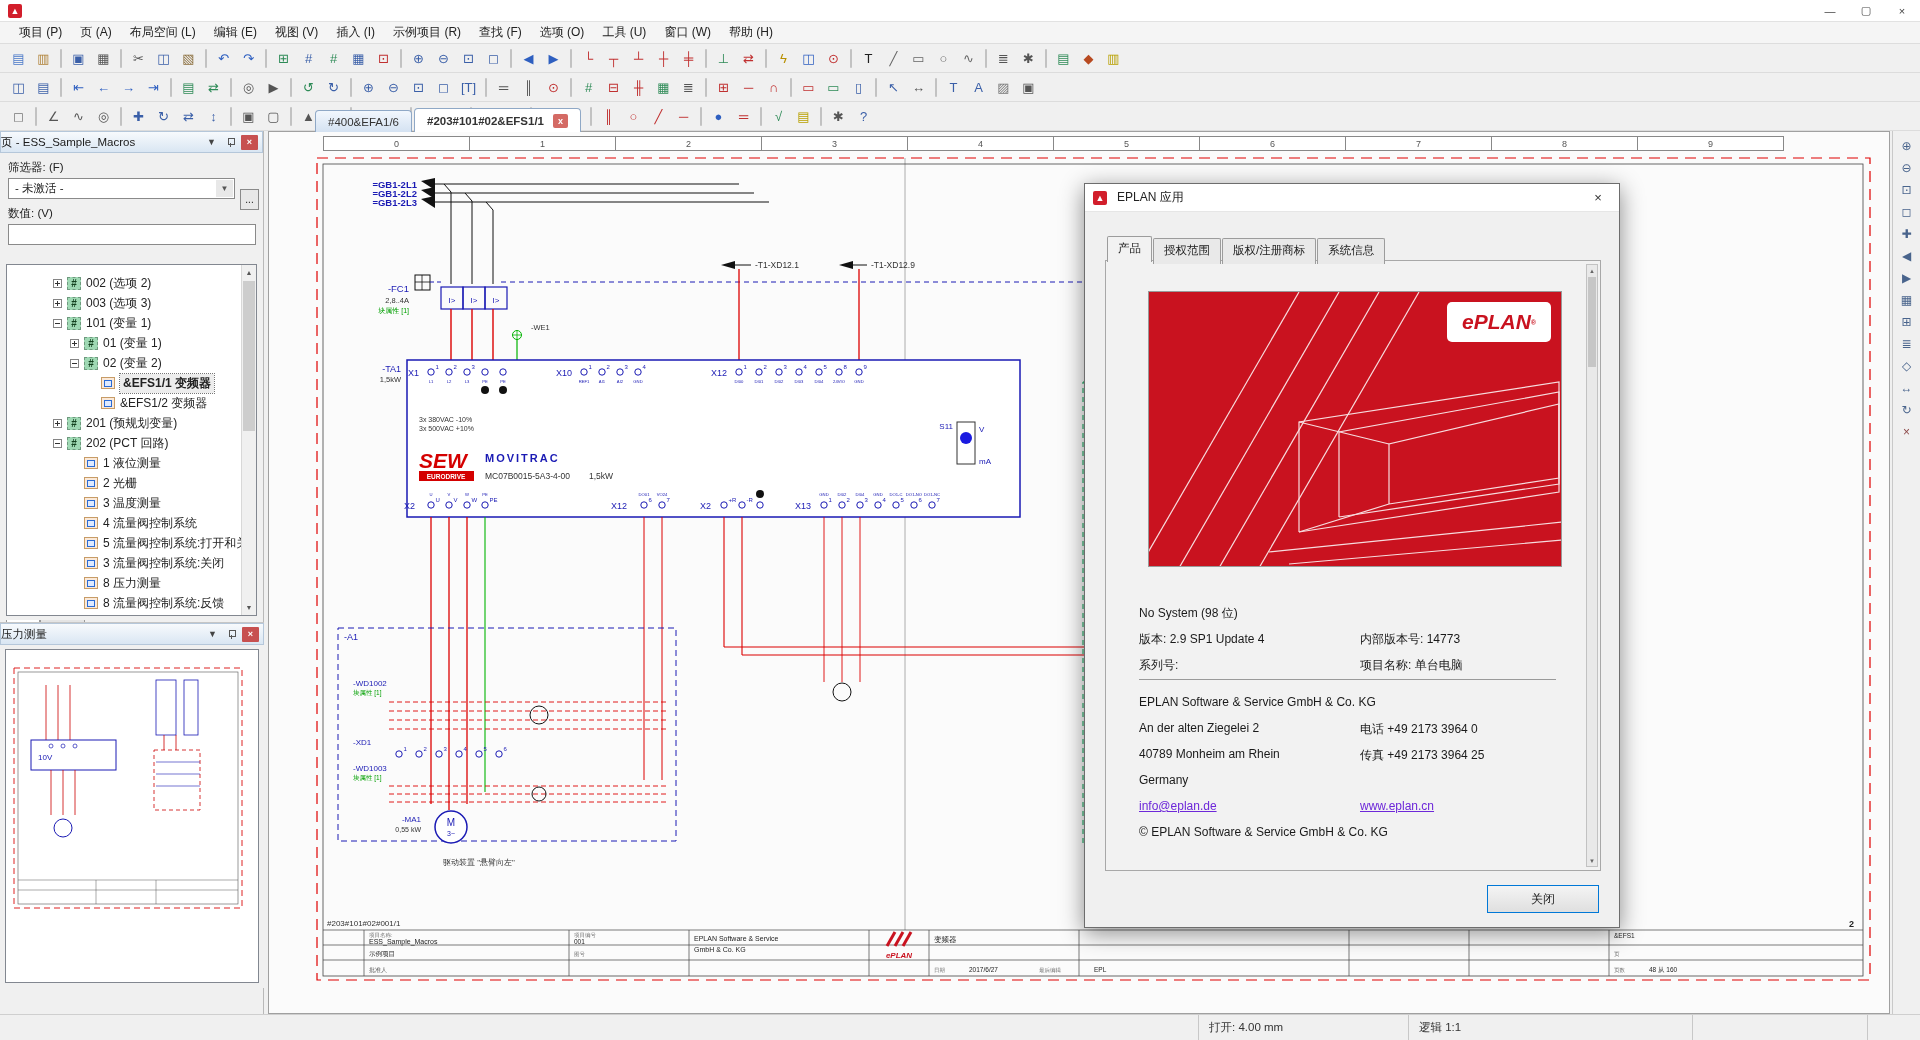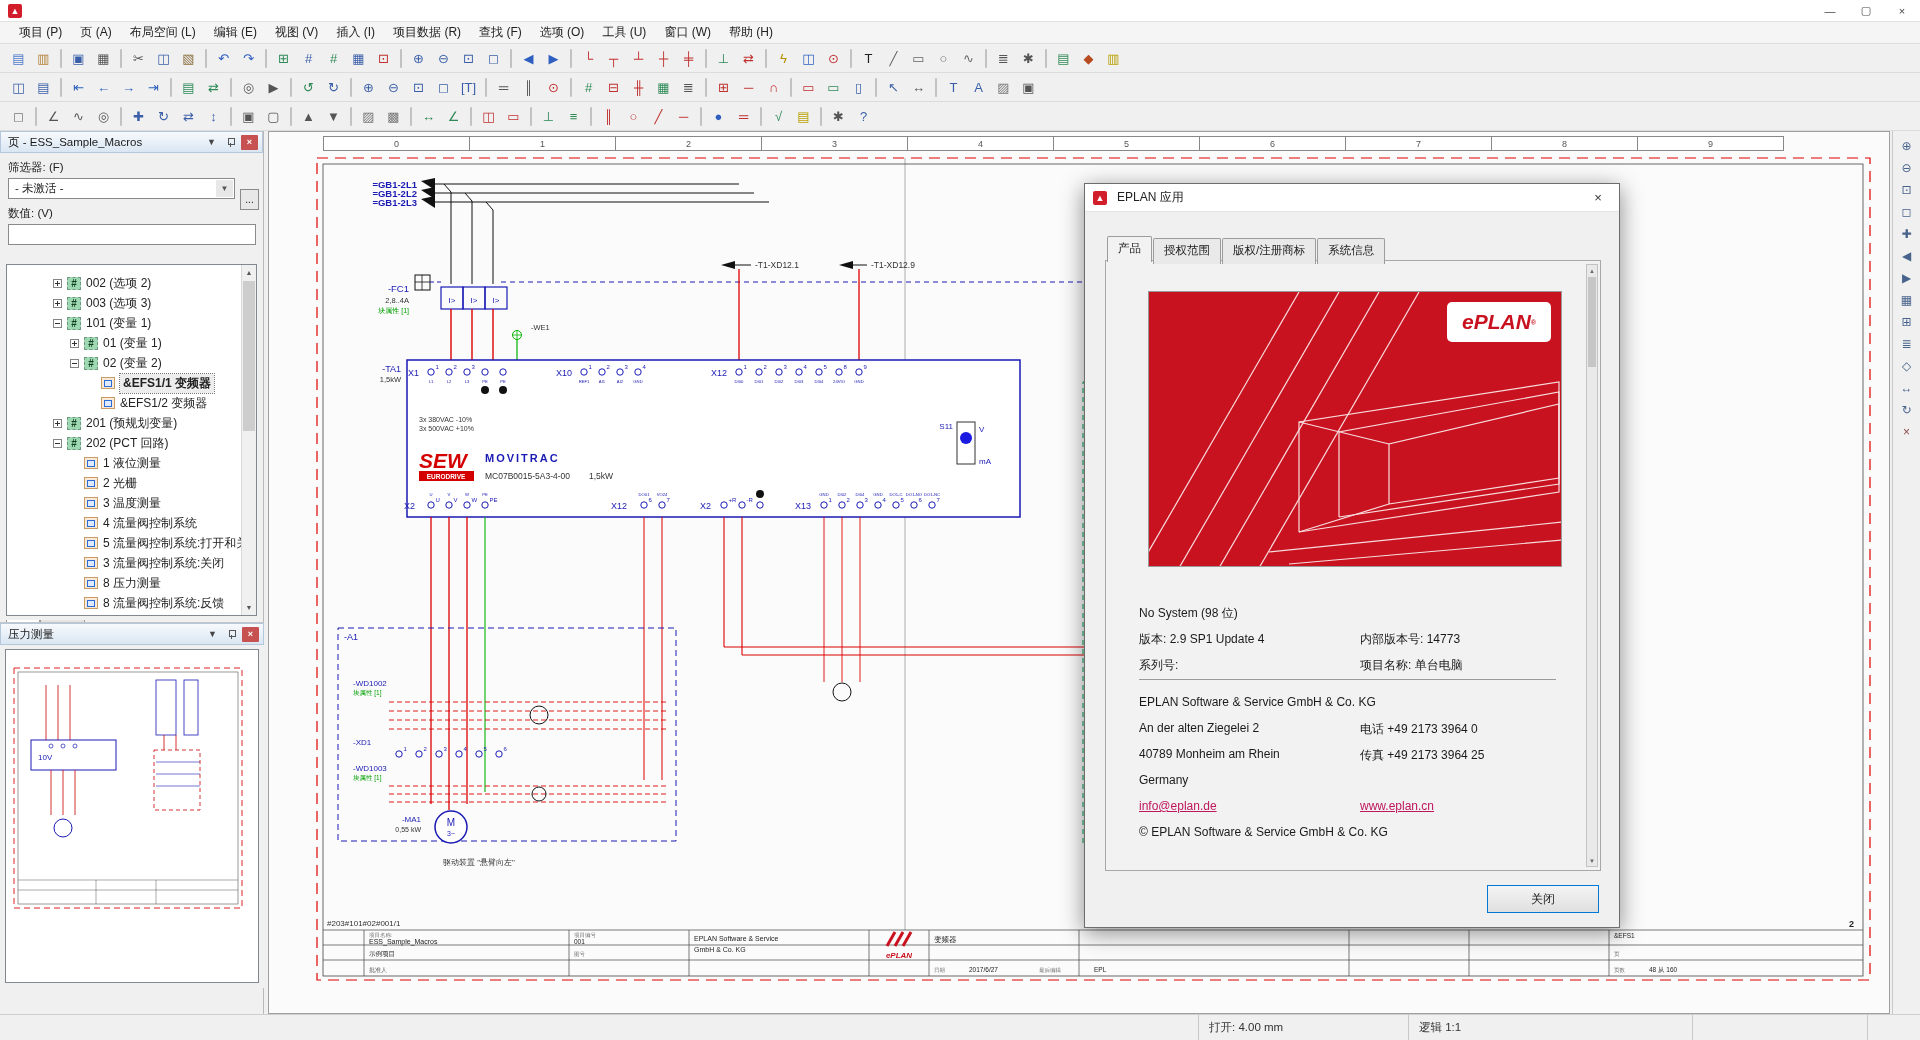--- a/index.html
+++ b/index.html
@@ -13,21 +13,21 @@
   .winbtn{width:36px;height:21px;display:flex;align-items:center;justify-content:center;color:#444;font-size:11px;}
   #menubar{position:absolute;left:0;top:22px;width:1920px;height:22px;background:#f5f5f5;border-bottom:1px solid #ddd;display:flex;align-items:center;padding-left:10px;}
   .menu-item{padding:2px 9px;color:#222;}
   
   .toolbar{position:absolute;left:0;width:1920px;height:29px;background:#f0f0f0;border-bottom:1px solid #dcdcdc;display:flex;align-items:center;padding-left:6px;}
   #tb1{top:44px;}#tb2{top:73px;}#tb3{top:102px;}
   .tbicon{width:25px;height:23px;display:flex;align-items:center;justify-content:center;font-size:13px;border:1px solid transparent;border-radius:2px;}
   .tbsep{width:1px;height:19px;background:#c2c2c2;margin:0 4px;}
   
   #pages-panel{position:absolute;left:0;top:131px;width:264px;bottom:26px;background:#f0f0f0;border-right:1px solid #b9b9b9;}
-  .dock-header{height:22px;background:linear-gradient(#f7fafd,#d9e6f3);border:1px solid #b5c7da;display:flex;align-items:center;padding:0 4px 0 7px;font-size:11.5px;color:#1a1a1a;}
+  .dock-header{height:22px;background:linear-gradient(#f7fafd,#d9e6f3);border:1px solid #b5c7da;display:flex;align-items:center;padding:0 4px 0 0;font-size:11.5px;color:#1a1a1a;}
   .dock-header .sp{margin-left:auto;}
   .hbtn{width:17px;height:15px;display:flex;align-items:center;justify-content:center;color:#444;font-size:9px;margin-left:2px;}
   .hbtn.close{background:#c75050;color:#fff;font-weight:bold;border-radius:1px;}
   .pin{width:7px;height:9px;position:relative;}
   .pin:before{content:"";position:absolute;left:1px;top:0;width:5px;height:5px;border:1px solid #555;}
   .pin:after{content:"";position:absolute;left:3px;top:5px;width:1px;height:4px;background:#555;}
   .flabel{font-size:11.5px;color:#222;margin:7px 0 3px 8px;}
   .combo{position:relative;margin:0 28px 0 8px;height:21px;background:#fff;border:1px solid #8a8a8a;display:flex;align-items:center;padding-left:6px;font-size:11.5px;}
   .combo .arr{position:absolute;right:1px;top:1px;bottom:1px;width:17px;background:#e8e8e8;display:flex;align-items:center;justify-content:center;font-size:8px;color:#555;}
   .dots-btn{position:absolute;right:4px;width:19px;height:21px;border:1px solid #8a8a8a;background:#e8e8e8;display:flex;align-items:center;justify-content:center;font-size:10px;}
@@ -74,21 +74,21 @@
   #dlg-close{margin-left:auto;width:30px;height:22px;display:flex;align-items:center;justify-content:center;font-size:13px;color:#333;}
   #dlg-tabs{position:absolute;left:22px;top:54px;display:flex;z-index:2;}
   .dtab{padding:4px 10px;font-size:11.5px;border:1px solid #9c9c9c;border-bottom:none;background:#e9e9e9;margin-right:1px;border-radius:2px 2px 0 0;}
   .dtab.active{background:#f2f2f2;font-weight:normal;position:relative;top:-2px;padding-bottom:6px;}
   #dlg-frame{position:absolute;left:20px;right:18px;top:76px;bottom:56px;background:#f2f2f2;border:1px solid #a8a8a8;}
   #dlg-img{position:absolute;left:42px;top:30px;width:414px;height:276px;background:#c9121f;overflow:hidden;border:1px solid #999;}
   #dlg-logo{position:absolute;right:10px;top:10px;width:104px;height:40px;background:#fff;border-radius:5px;display:flex;align-items:center;justify-content:center;color:#c9121f;font-weight:bold;font-style:italic;font-size:21px;}
   #dlg-logo sup{font-size:7px;}
   .dlg-row{position:absolute;left:33px;right:40px;font-size:12px;color:#1a1a1a;}
   .dlg-col2{position:absolute;left:221px;}
-  .dlg-link{color:#be185d;text-decoration:underline;text-align:center;}
+  .dlg-link{color:#6d28d9;text-decoration:underline;text-align:center;}
   #dlg-divider{position:absolute;left:33px;right:44px;height:1px;background:#9a9a9a;}
   #dlg-scroll{position:absolute;right:21px;top:80px;bottom:60px;width:12px;background:#e9e9e9;border:1px solid #c2c2c2;}
   #dlg-scroll .thumb{position:absolute;left:1px;right:1px;top:12px;height:90px;background:#c6c6c6;}
   #dlg-scroll .sarr{height:11px;display:flex;align-items:center;justify-content:center;font-size:6px;color:#666;}
   #dlg-scroll .sarr.dn{position:absolute;bottom:0;left:0;right:0;}
   #dlg-closebtn{position:absolute;right:20px;bottom:14px;width:112px;height:28px;background:linear-gradient(#f4f4f4,#dfdfdf);border:1px solid #0078d7;display:flex;align-items:center;justify-content:center;font-size:12px;}
   text{font-family:"Liberation Sans","DejaVu Sans",sans-serif;}
 </style>
 </head>
 <body>
@@ -103,21 +103,21 @@
 </div>
 
 <div id="menubar">
 
 <span class="menu-item">项目 (P)</span>
     <span class="menu-item">页 (A)</span>
     <span class="menu-item">布局空间 (L)</span>
     <span class="menu-item">编辑 (E)</span>
     <span class="menu-item">视图 (V)</span>
     <span class="menu-item">插入 (I)</span>
-    <span class="menu-item">项目数据 (R)</span>
+    <span class="menu-item">示例项目 (R)</span>
     <span class="menu-item">查找 (F)</span>
     <span class="menu-item">选项 (O)</span>
     <span class="menu-item">工具 (U)</span>
     <span class="menu-item">窗口 (W)</span>
     <span class="menu-item">帮助 (H)</span>
   </div>
 
 <div id="tb1" class="toolbar">
 
 <span class="tbicon" style="color: rgb(74, 120, 200);">▤</span>
@@ -429,20 +429,31 @@
         <line x1="12" y1="230" x2="232" y2="230" stroke="#555" stroke-width="0.5"></line>
         <line x1="12" y1="240" x2="232" y2="240" stroke="#555" stroke-width="0.5"></line>
         <line x1="90" y1="230" x2="90" y2="254" stroke="#555" stroke-width="0.5"></line>
         <line x1="150" y1="230" x2="150" y2="254" stroke="#555" stroke-width="0.5"></line>
       </svg>
     </div>
   </div>
 </div>
 
 <div id="editor">
+  <div id="edit-tabs">
+
+  <span class="etab">
+        <span>#400&amp;EFA1/6</span>
+
+      </span>
+      <span class="etab active">
+        <span>#203#101#02&amp;EFS1/1</span>
+        <span class="xbox show" style="display: flex;">x</span>
+      </span>
+    </div>
 
   <svg id="canvas-svg" width="1620" height="855" viewBox="0 0 1620 855">
 
     <line x1="636" y1="26" x2="636" y2="798" stroke="#9a9a9a" stroke-width="0.8"></line>
     <rect x="48" y="26" width="1553" height="822" fill="none" stroke="#e00000" stroke-width="1.2" stroke-dasharray="11 7"></rect>
     <rect x="54" y="32" width="1540" height="812" fill="none" stroke="#444" stroke-width="0.8"></rect>
 
     <text x="148" y="56" text-anchor="end" font-size="9.5" fill="#1a1ab4" font-weight="bold">=GB1-2L1</text>
     <text x="148" y="65" text-anchor="end" font-size="9.5" fill="#1a1ab4" font-weight="bold">=GB1-2L2</text>
     <text x="148" y="74" text-anchor="end" font-size="9.5" fill="#1a1ab4" font-weight="bold">=GB1-2L3</text>

